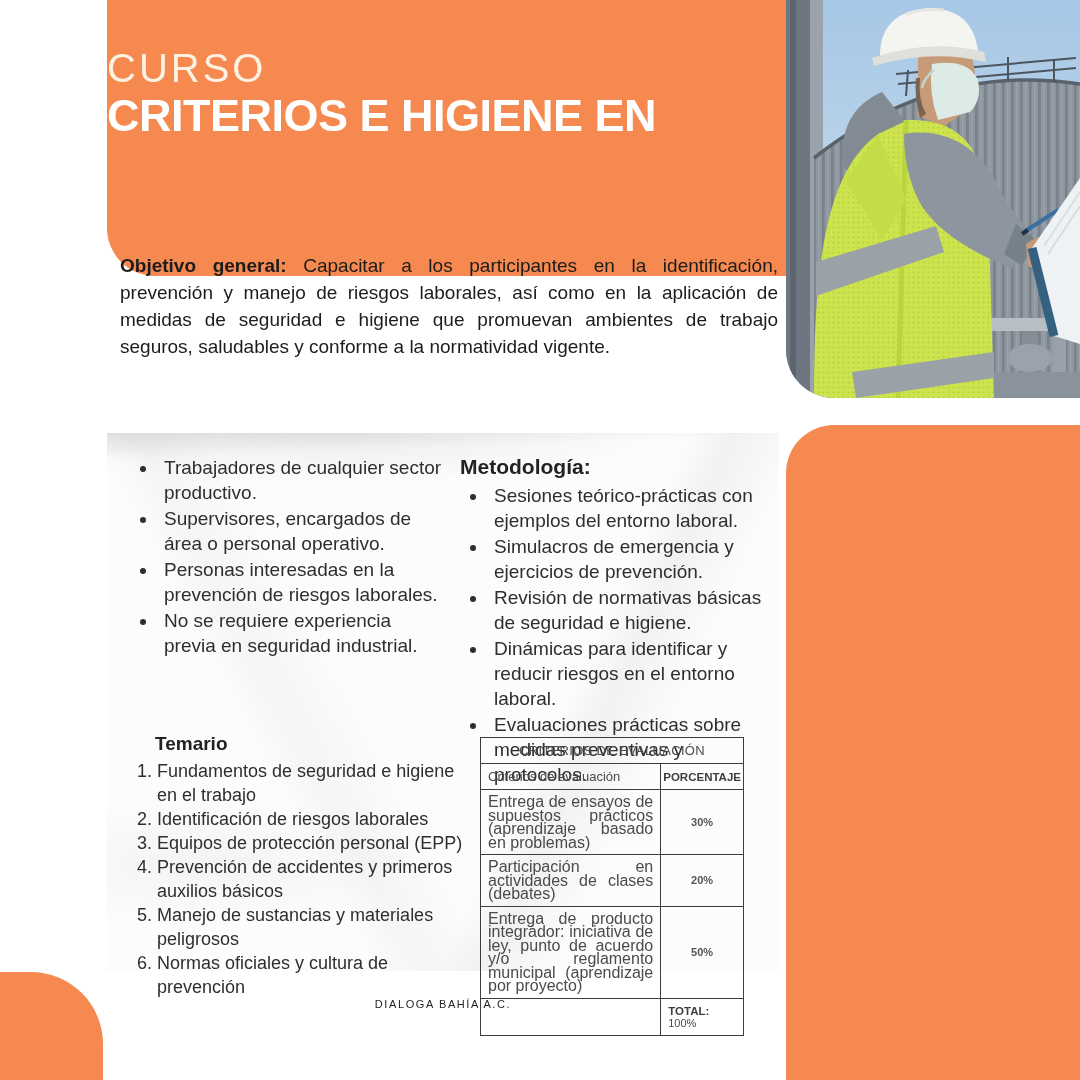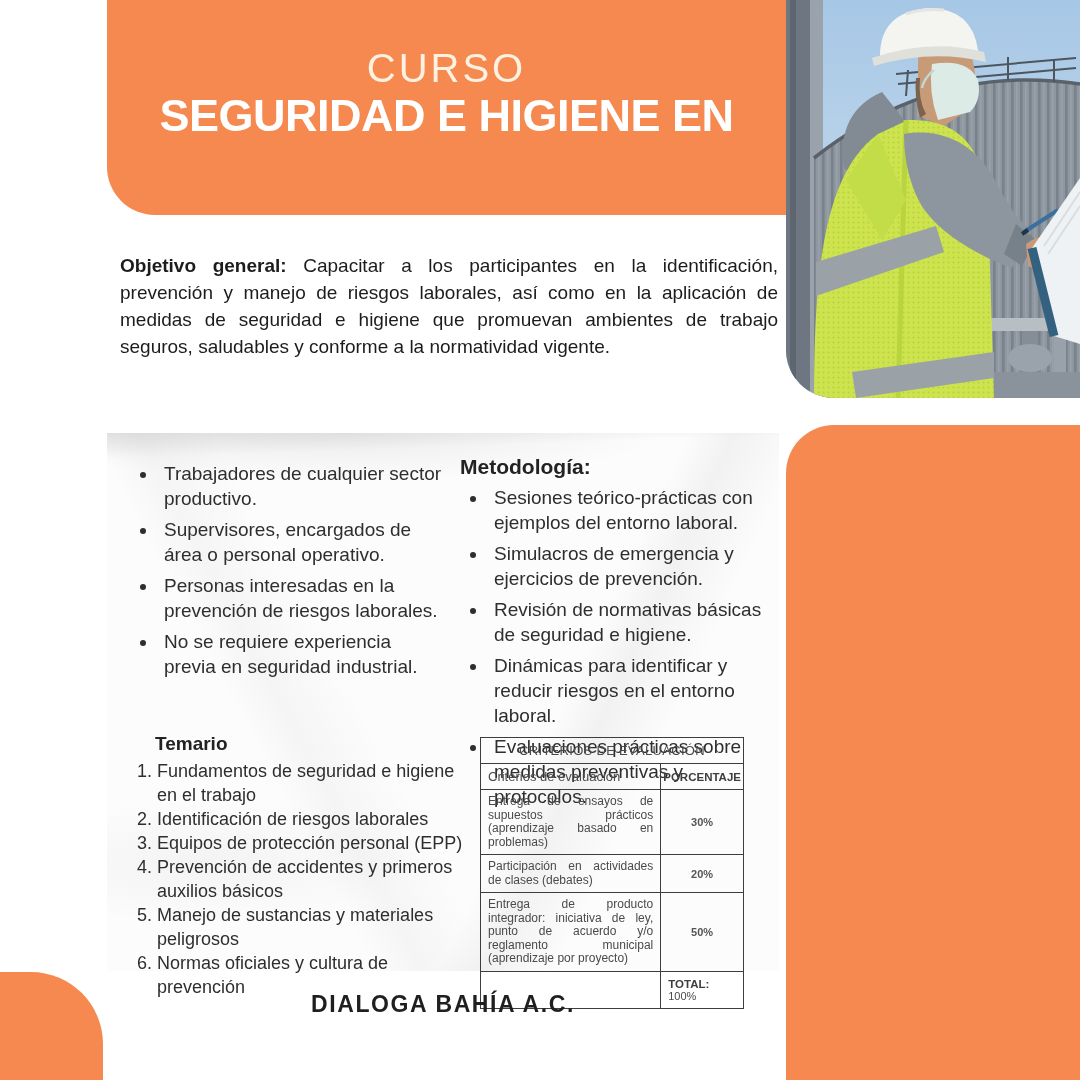--- a/index.html
+++ b/index.html
@@ -2,23 +2,23 @@
 <html><head>
 <meta charset="utf-8">
 <style>
   html,body{margin:0;padding:0;background:#ffffff;}
   .canvas{
     position:relative;width:1080px;height:1080px;overflow:hidden;
     background:#ffffff;font-family:"Liberation Sans","DejaVu Sans",sans-serif;
   }
   
   .header-block{
-    position:absolute;left:107px;top:0;width:679px;height:215px;
+    position:absolute;left:107px;top:0;width:679px;height:276px;
     background:#F5894F;border-radius:0 0 0 48px;
-    display:flex;flex-direction:column;align-items:center;
+    display:flex;flex-direction:column;align-items:flex-start;
     padding-top:46px;box-sizing:border-box;
   }
   .kicker{
     font-size:40px;font-weight:400;letter-spacing:3px;color:#fdf2e2;
     line-height:44px;
   }
   .title-line{
     font-size:45px;font-weight:700;letter-spacing:-0.5px;color:#ffffff;
     line-height:52px;text-align:center;
   }
@@ -39,63 +39,63 @@
     background-color:#fcfcfc;
     background-image:
       linear-gradient(178deg, rgba(140,140,140,.20), rgba(255,255,255,0) 26px),
       radial-gradient(ellipse 460px 70px at 35% 0%, rgba(120,120,120,.12), transparent 70%),
       linear-gradient(115deg, transparent 63%, rgba(150,150,150,.10) 68%, transparent 76%),
       linear-gradient(62deg, transparent 28%, rgba(160,160,160,.08) 33%, transparent 41%),
       radial-gradient(ellipse 300px 90px at 15% 80%, rgba(140,140,140,.08), transparent 70%);
   }
   .section-heading{font-size:21px;font-weight:700;color:#222222;margin:0 0 4px 0;}
   .bullet-list{margin:0;padding:0 0 0 28px;font-size:19px;line-height:25px;color:#2e2e2e;}
-  .bullet-list li{margin:6px 0 1px 0;padding-left:6px;}
+  .bullet-list li{margin:0 0 1px 0;padding-left:6px;}
   .profile{position:absolute;left:23px;top:22px;width:318px;}
   .methodology{position:absolute;left:353px;top:22px;width:302px;}
   .syllabus{position:absolute;left:26px;top:300px;width:330px;}
   .syllabus .section-heading{font-size:19px;margin-left:22px;}
   .number-list{margin:2px 0 0 0;padding:0 0 0 24px;font-size:18px;line-height:24px;color:#2e2e2e;}
   .number-list li{margin:0;padding-left:0px;}
   
   .table-wrap{position:absolute;left:373px;top:304px;width:258px;}
   table.eval{border-collapse:collapse;width:264px;color:#4a4a4a;}
   table.eval td,table.eval th{border:1.6px solid #3d3d3d;box-sizing:border-box;}
   .eval .caption-cell{font-size:13px;font-weight:400;text-align:center;padding:5px 4px;letter-spacing:.3px;}
   .eval .colhead-left{font-size:13px;font-weight:400;text-align:left;padding:5px 7px;}
   .eval .colhead-right{font-size:11.5px;font-weight:700;text-align:center;padding:5px 2px;color:#3d3d3d;}
-  .eval .crit{font-size:12px;line-height:13.5px;text-align:justify;padding:5px 7px;}
+  .eval .crit{font-size:16px;line-height:13.5px;text-align:justify;padding:5px 7px;}
   .eval .pct{font-size:11px;text-align:center;font-weight:700;color:#555;}
   .eval .total-cell{font-size:11px;text-align:left;padding:6px 7px;}
   .eval .total-cell b{font-weight:700;color:#3d3d3d;font-size:11.5px;}
   .eval col.c1{width:191px;} .eval col.c2{width:73px;}
   
   .footer-org{
     position:absolute;left:107px;top:994px;width:672px;text-align:center;color:#1f1f1f;
   }
   .org-name{font-size:25px;font-weight:700;letter-spacing:1px;line-height:27px;}
-  .org-subname{font-size:23px;font-weight:700;letter-spacing:1.6px;line-height:21px;}
+  .org-subname{font-size:11px;font-weight:400;letter-spacing:1.6px;line-height:21px;}
   
   .panel-right{
     position:absolute;left:786px;top:425px;width:294px;height:655px;
     background:#F5894F;border-radius:48px 0 0 0;
   }
   .corner-bl{
     position:absolute;left:0;top:972px;width:103px;height:108px;
     background:#F5894F;border-radius:0 72px 0 0;
   }
 </style>
 </head>
 <body>
 
 <div class="canvas">
 
   <div class="header-block">
     <div class="kicker">CURSO</div>
-    <div class="title-line">SEGURIDAD E HIGIENE EN</div>
+    <div class="title-line">CRITERIOS E HIGIENE EN</div>
   </div>
 
   <div class="photo">
     <svg width="294" height="398" viewBox="0 0 294 398" xmlns="http://www.w3.org/2000/svg">
       <defs>
         <linearGradient id="sky" x1="0" y1="0" x2="0" y2="1">
           <stop offset="0" stop-color="#a6c7e6"></stop>
           <stop offset="1" stop-color="#d6e3ee"></stop>
         </linearGradient>
         <pattern id="ribs" width="9" height="10" patternUnits="userSpaceOnUse">

